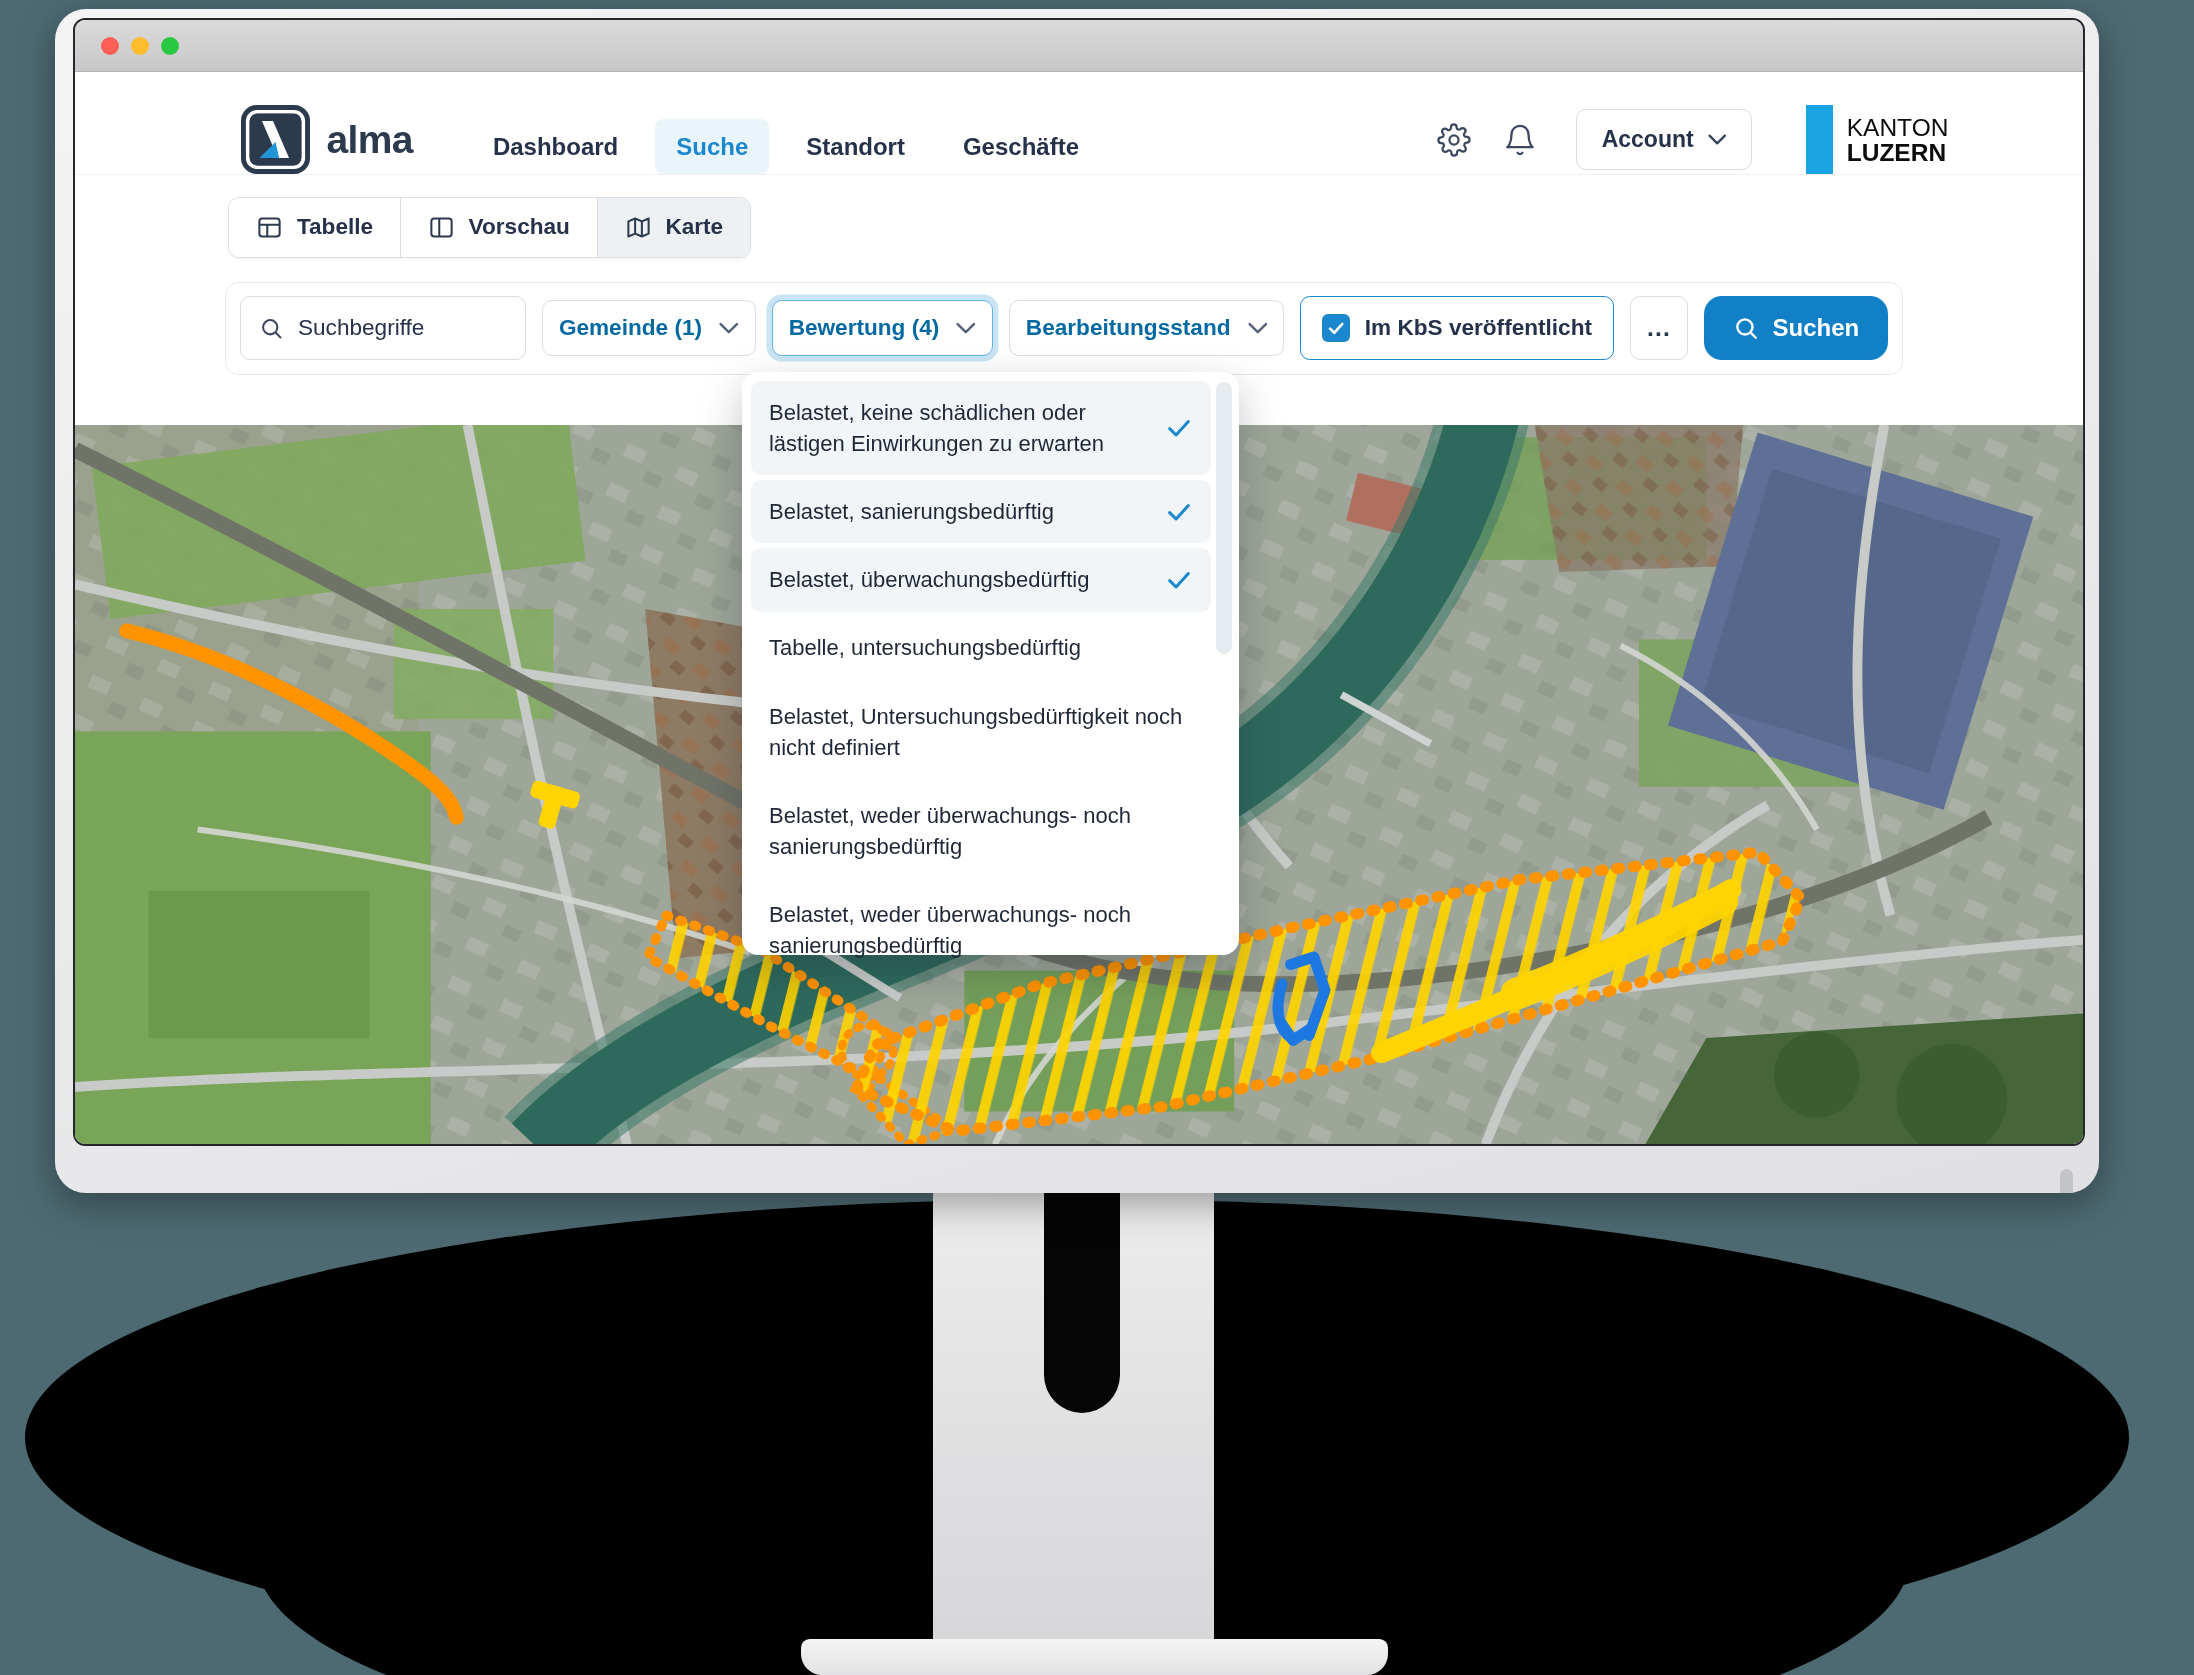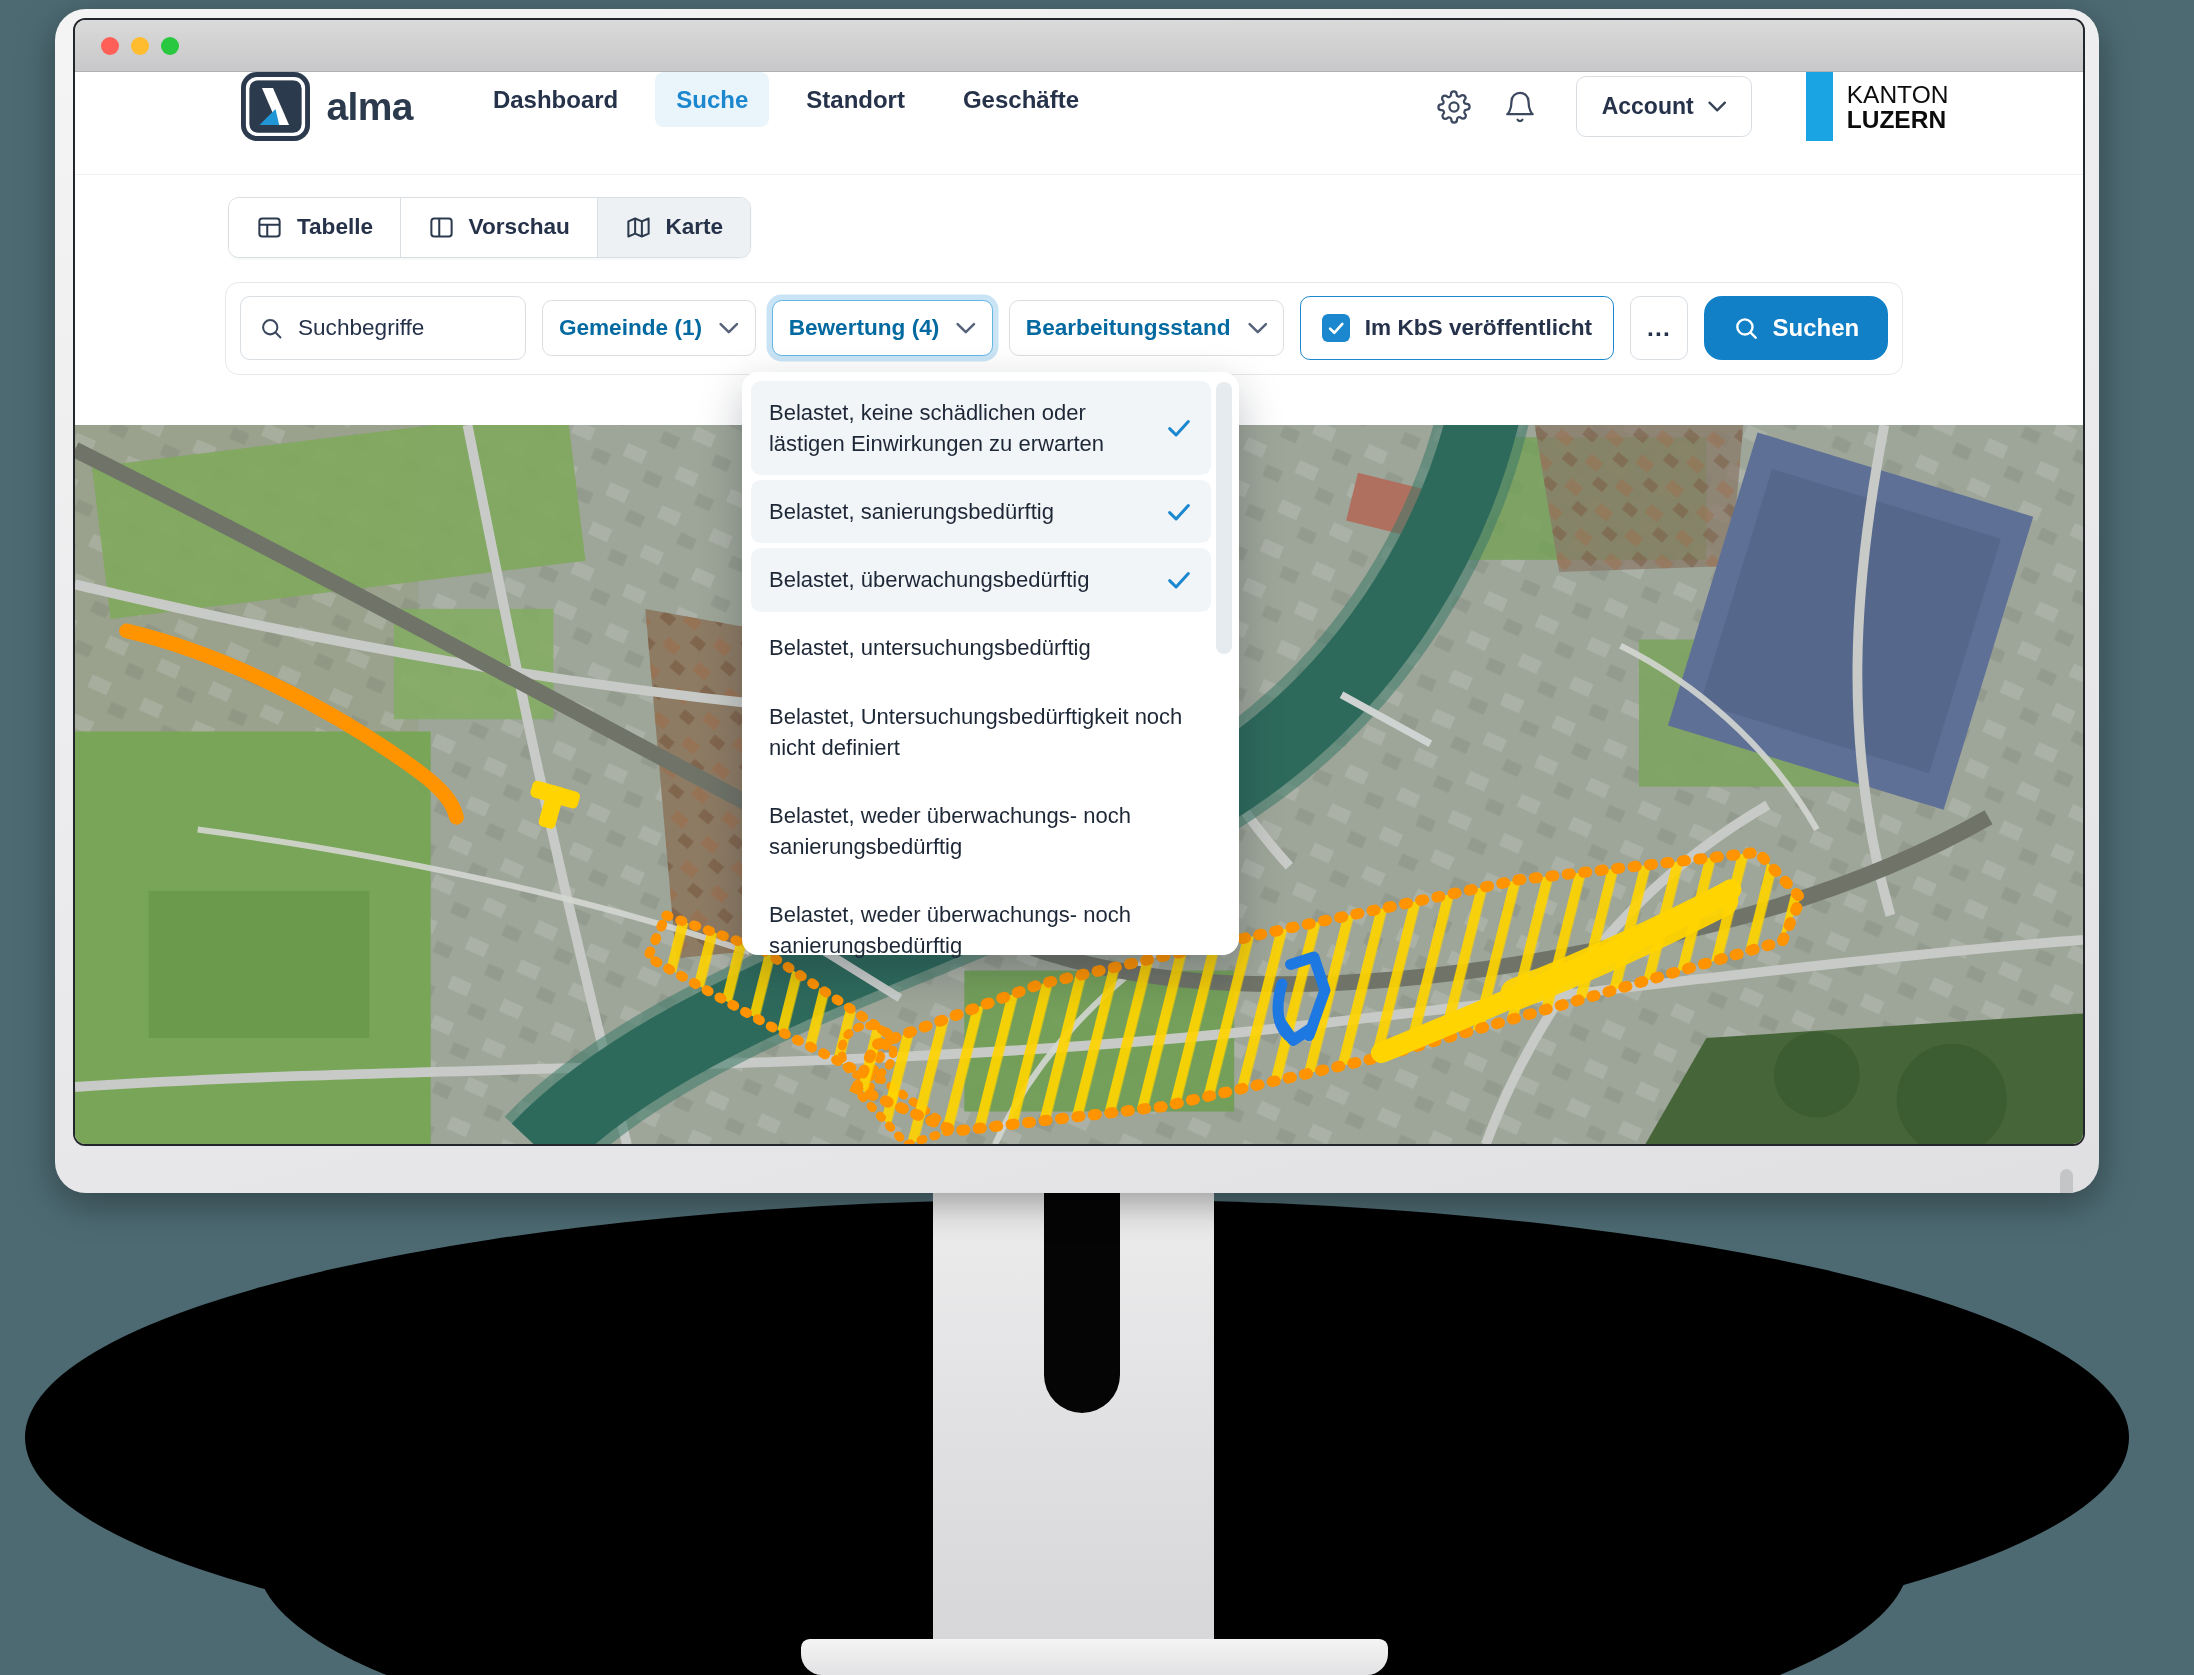--- a/index.html
+++ b/index.html
@@ -30,21 +30,21 @@
     border:2.4px solid #23272c;border-radius:12.2px;overflow:hidden;background:#fff;
     display:flex;flex-direction:column;}
 
   
   .titlebar{height:51px;flex:0 0 auto;background:linear-gradient(180deg,#dadada,#c8c8ca);
     border-bottom:0.6px solid #b2b2b4;display:flex;align-items:center;padding-left:26px;gap:11.6px;}
   .tl-dot{width:18px;height:18px;border-radius:50%;}
   .tl-red{background:#ff5f57;}  .tl-yellow{background:#febc2e;}  .tl-green{background:#28c840;}
 
   
-  .app-header{height:102px;flex:0 0 auto;display:flex;align-items:flex-start;
+  .app-header{height:102px;flex:0 0 auto;display:flex;align-items:flex-end;
     padding:0 135px 0 166px;border-bottom:1.2px solid #f0f2f4;background:#fff;}
   .brand{display:flex;align-items:center;gap:16px;}
   .brand-mark{width:69px;height:69px;border-radius:16px;background:#2c3a4e;position:relative;
     box-shadow:inset 0 0 0 4.9px #2c3a4e, inset 0 0 0 8.6px #ffffff;overflow:hidden;}
   .brand-mark svg{position:absolute;inset:0;}
   .brand-name{font-size:39px;font-weight:700;color:#2c3a4e;letter-spacing:-0.6px;}
   .main-nav{display:flex;align-items:center;gap:16px;margin-left:59px;}
   .nav-item{font-size:24px;font-weight:700;color:#25324a;padding:13.5px 21px;border-radius:8.6px;cursor:pointer;}
   .nav-item.active{color:#1b87ce;background:#eaf4fb;}
   .header-spacer{flex:1;}
@@ -356,21 +356,21 @@
             <path d="M4 12.5 L9.5 18 L20 6.5"></path>
           </svg>
       </div>
       <div class="dd-item checked">
         <span class="lbl">Belastet, überwachungsbedürftig</span>
         <svg viewBox="0 0 24 24" fill="none" stroke="currentColor" stroke-width="2.6" stroke-linecap="round" stroke-linejoin="round">
             <path d="M4 12.5 L9.5 18 L20 6.5"></path>
           </svg>
       </div>
       <div class="dd-item">
-        <span class="lbl">Belastet, untersuchungsbedürftig</span>
+        <span class="lbl">Tabelle, untersuchungsbedürftig</span>
       </div>
       <div class="dd-item">
         <span class="lbl">Belastet, Untersuchungsbedürftigkeit noch nicht definiert</span>
       </div>
       <div class="dd-item">
         <span class="lbl">Belastet, weder überwachungs- noch sanierungsbedürftig</span>
       </div>
       <div class="dd-item">
         <span class="lbl">Belastet, weder überwachungs- noch sanierungsbedürftig</span>
       </div>

